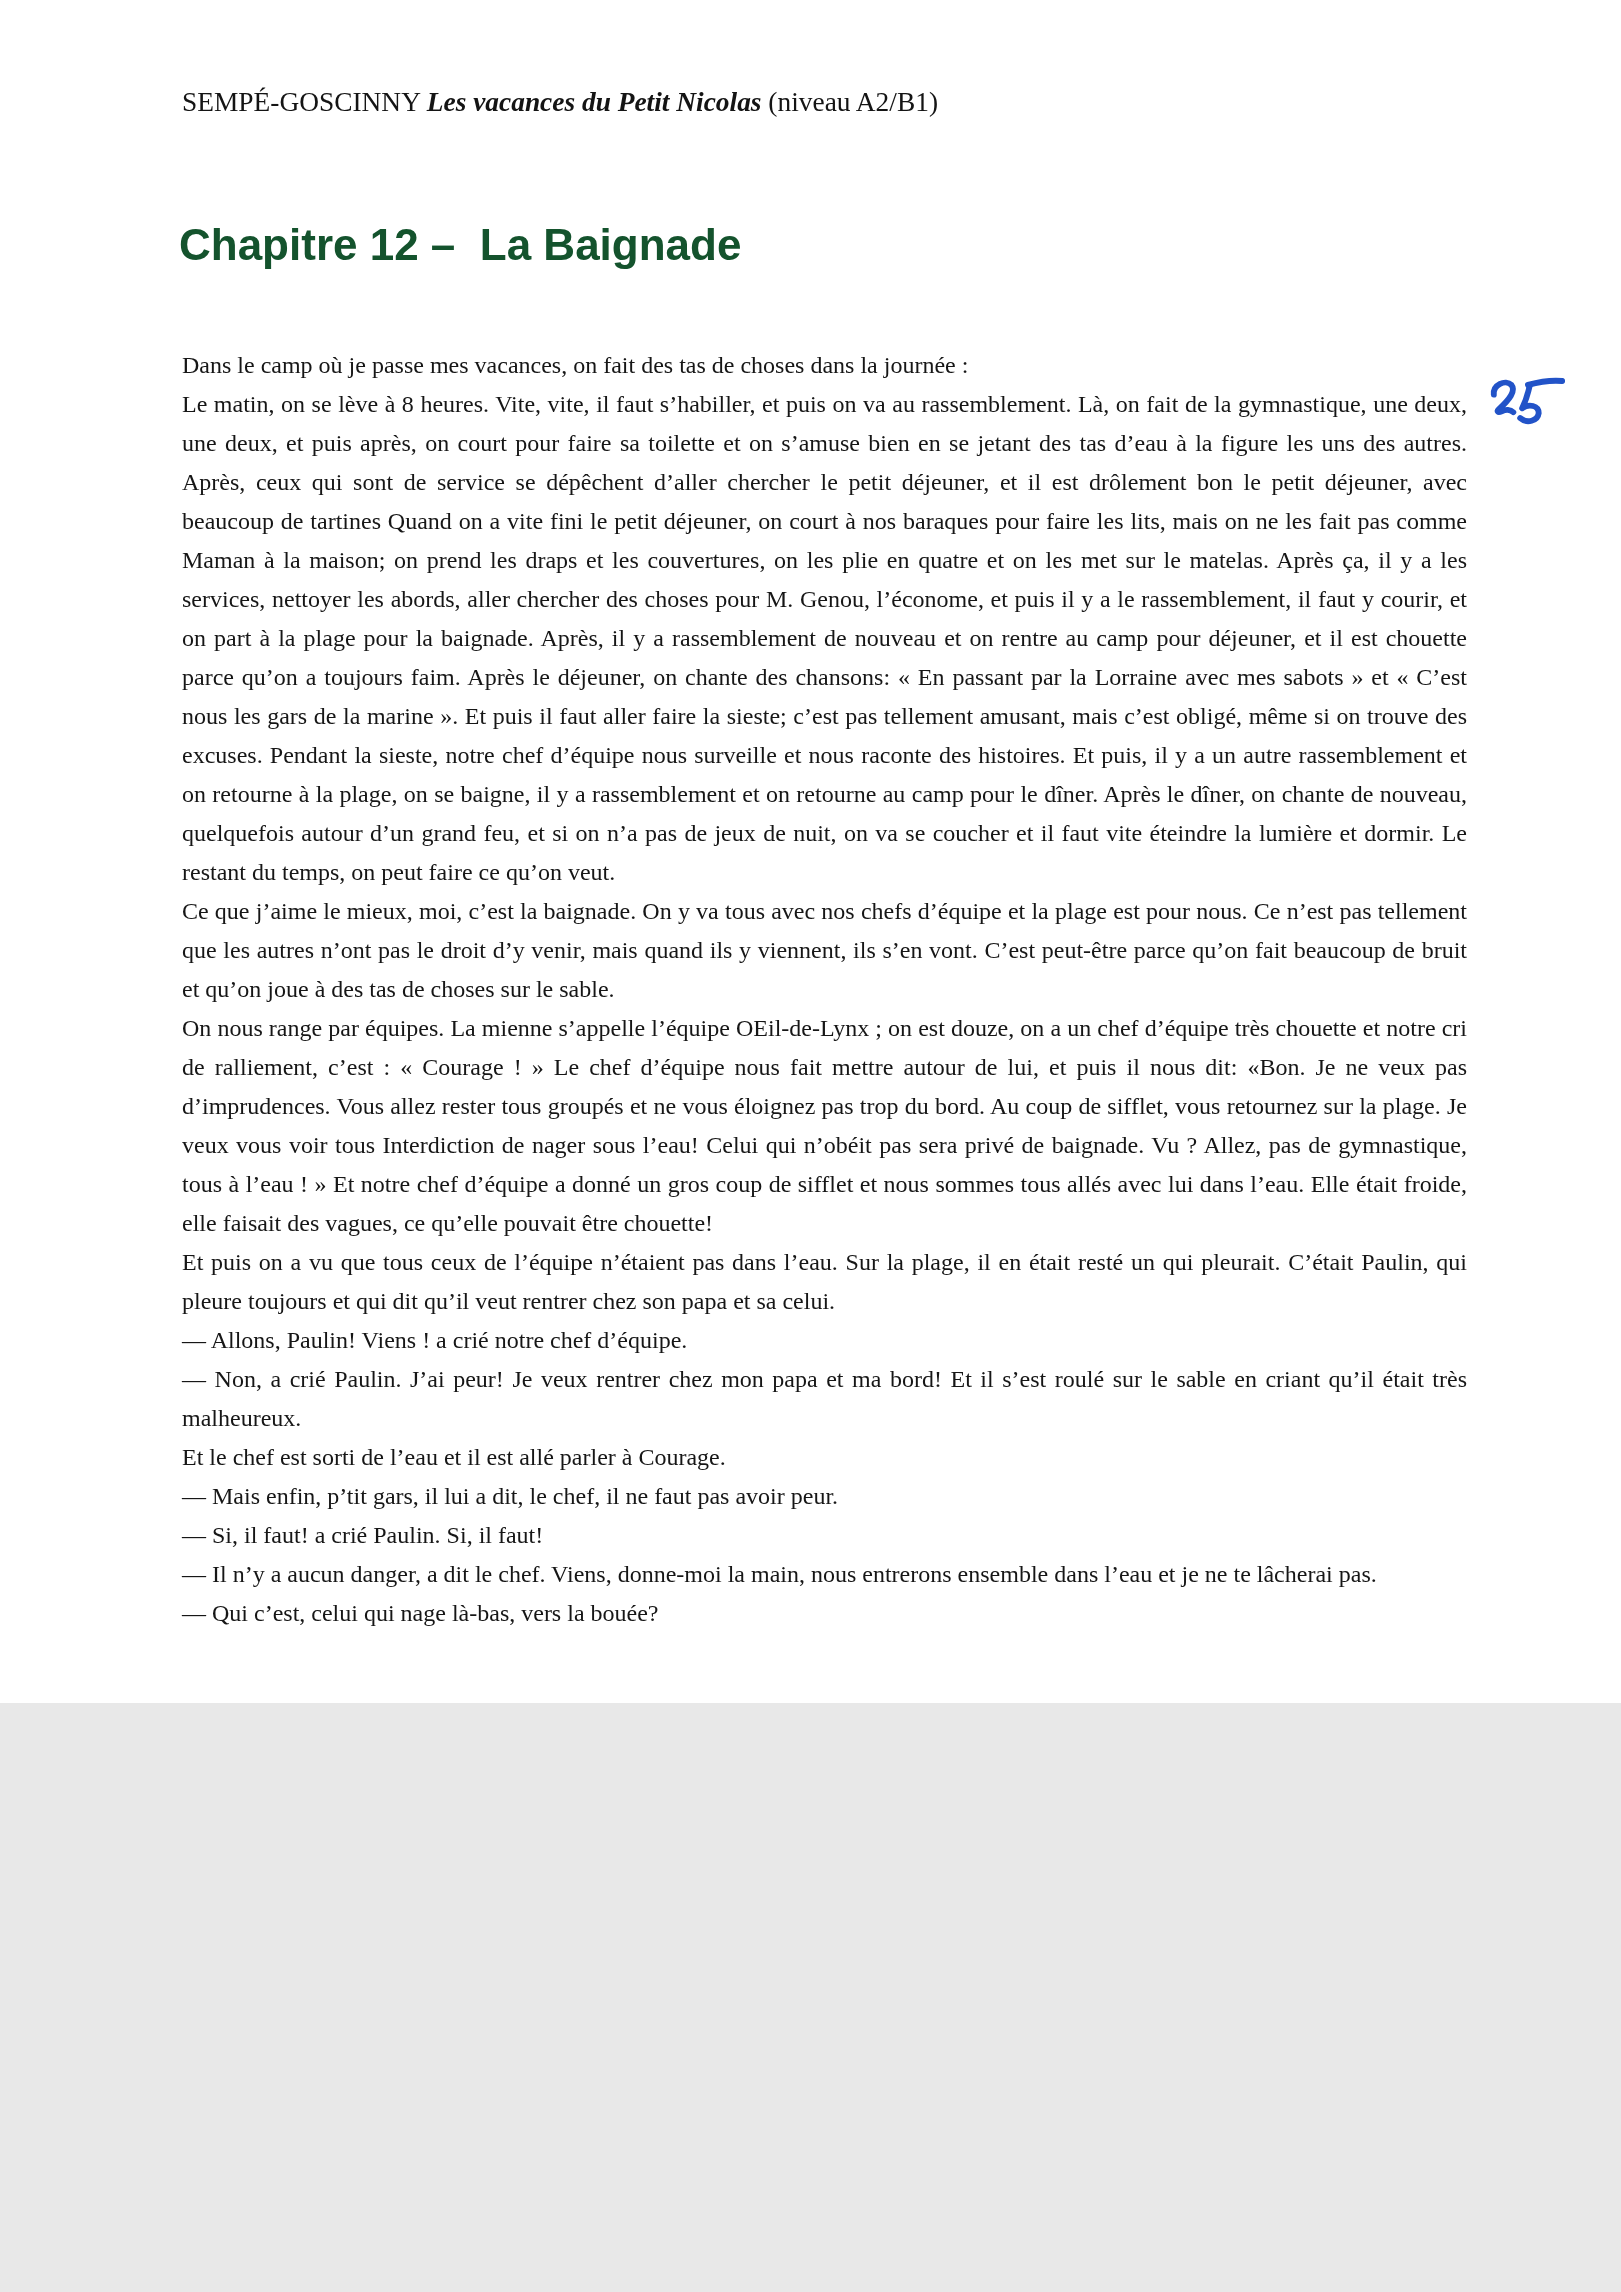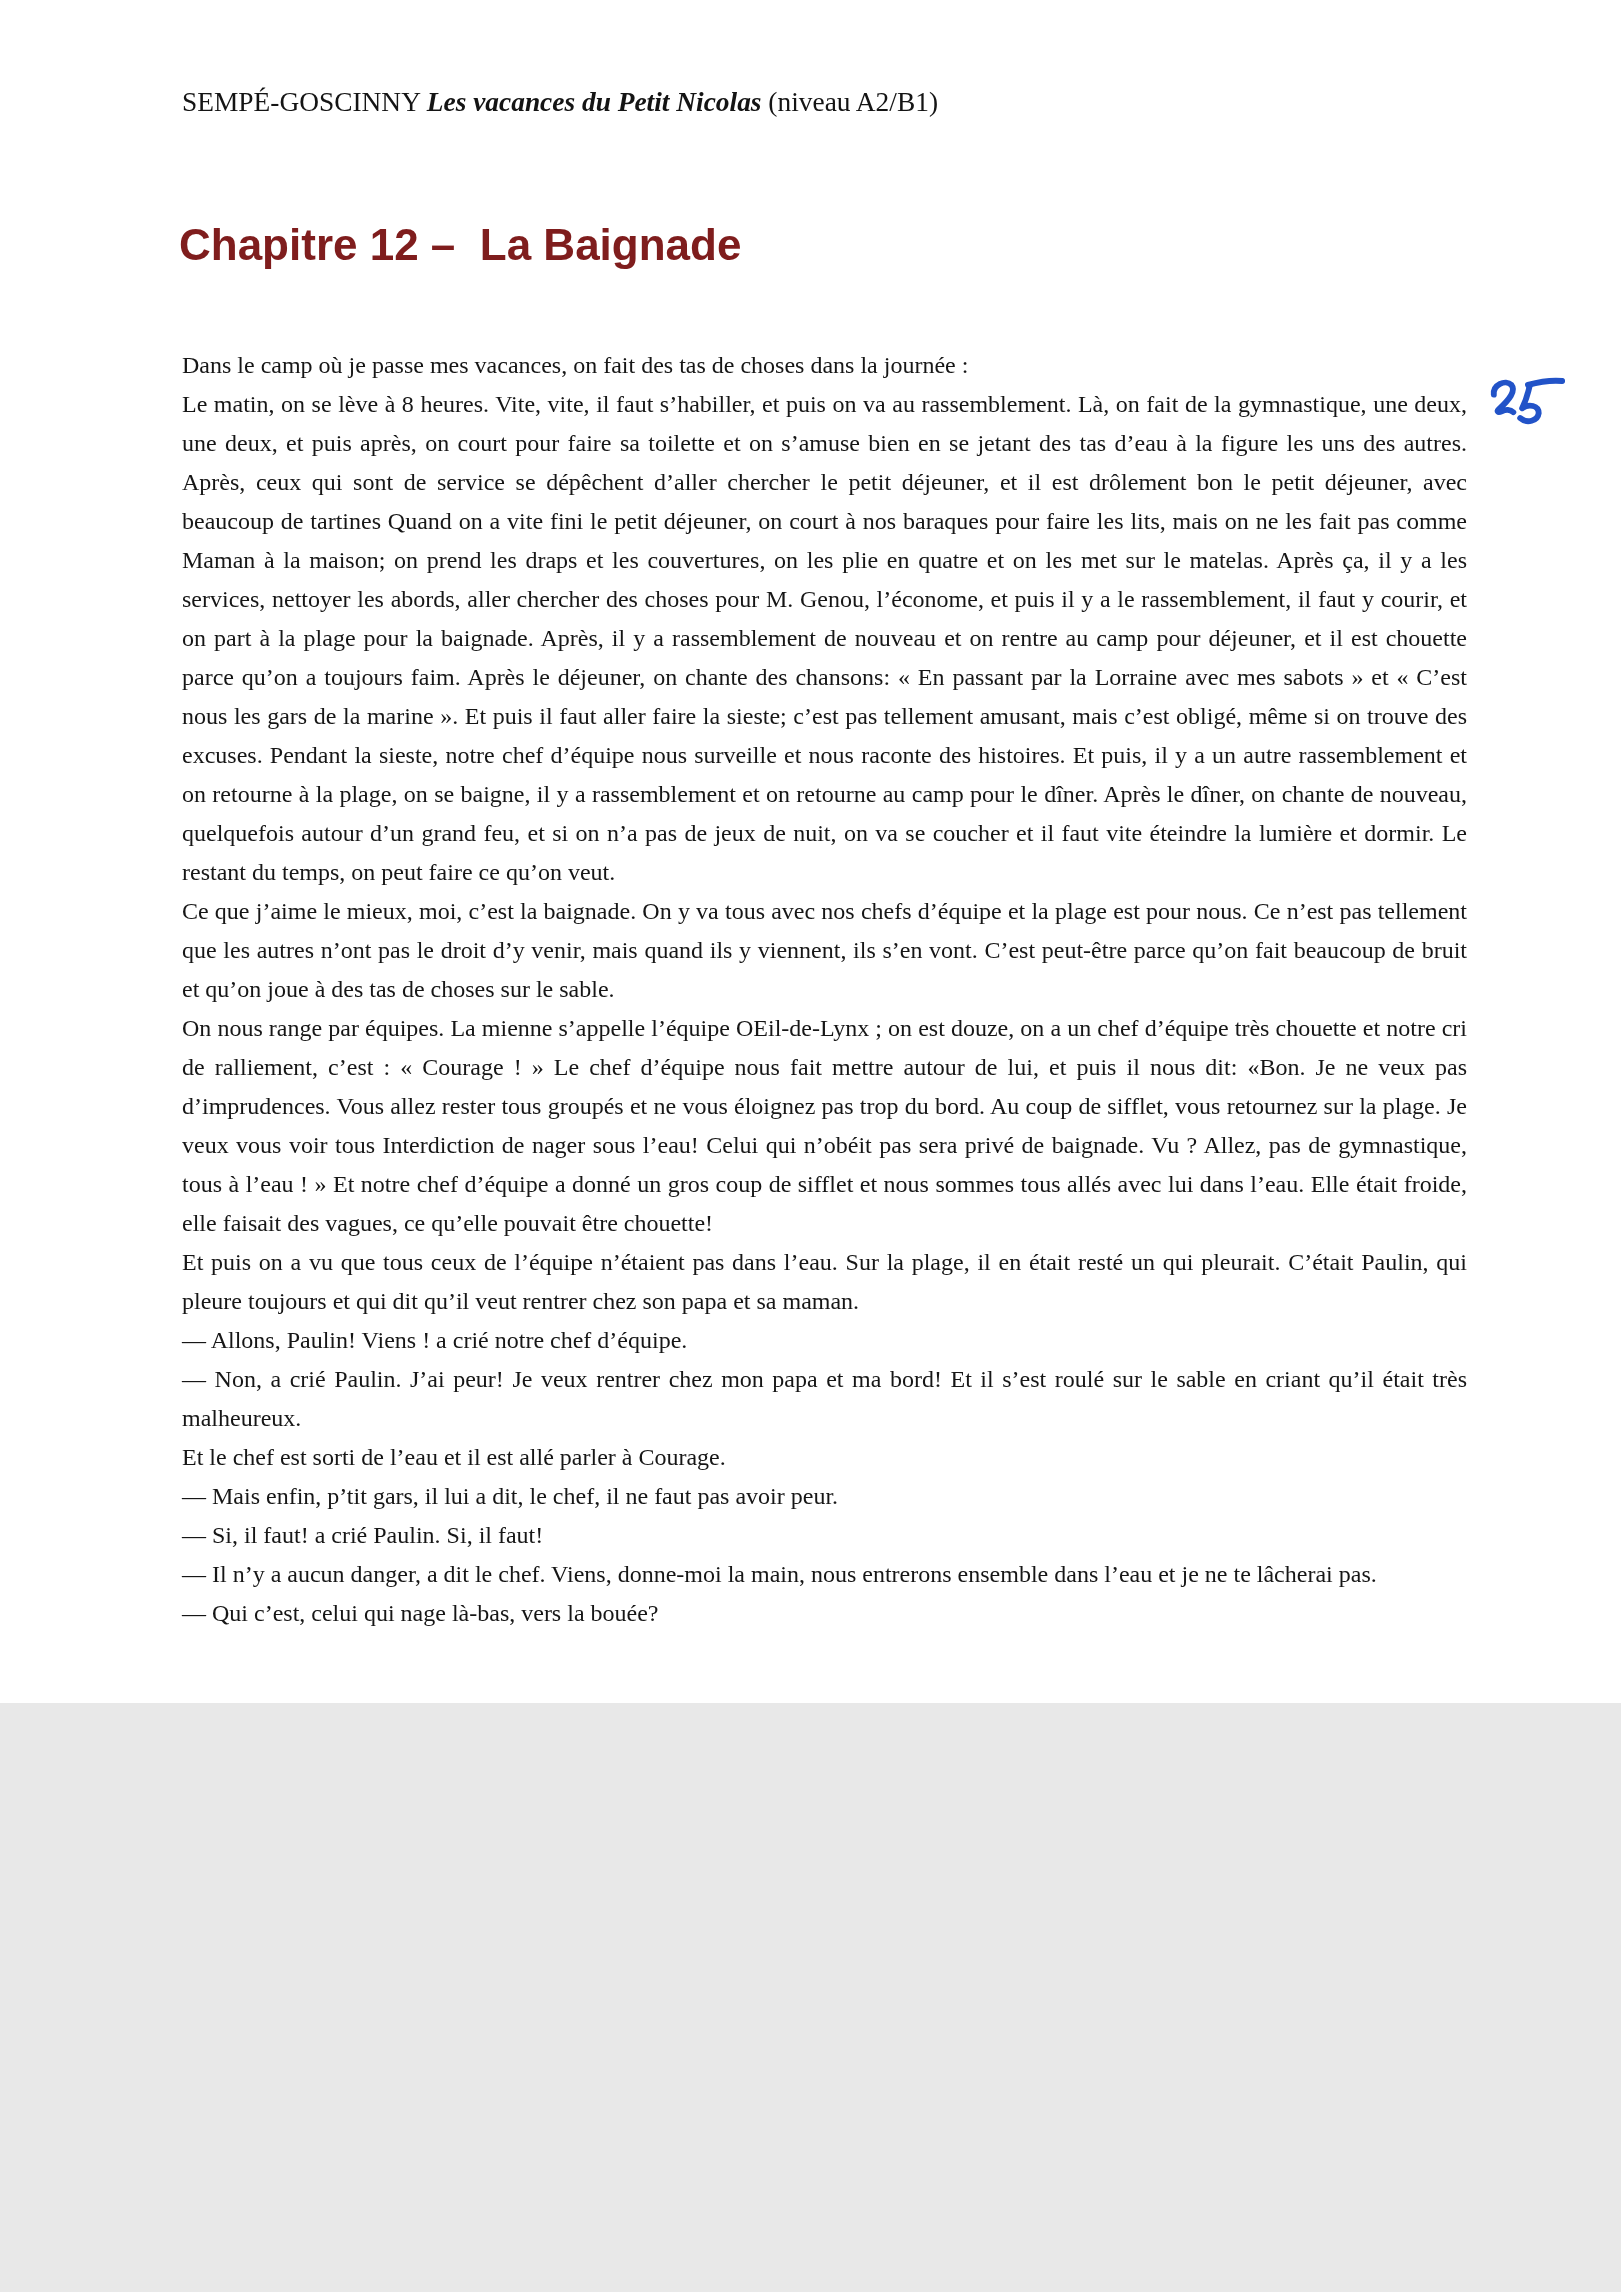--- a/index.html
+++ b/index.html
@@ -28,21 +28,21 @@
   }
   .chapter-title {
     position: absolute;
     top: 220px;
     left: 179px;
     margin: 0;
     font-family: "Liberation Sans", sans-serif;
     font-weight: 700;
     font-size: 44px;
     line-height: 1.15;
-    color: #7f1d1d;
+    color: #14532d;
     white-space: pre-wrap; 
   }
   .body-text {
     position: absolute;
     top: 346px;
     left: 182px;
     width: 1285px;
     font-size: 24px;
     line-height: 39px;
     text-align: justify;
@@ -90,21 +90,21 @@
         <path d="M43 12 C54 9, 67 7, 78 8"></path>
       </g>
     </svg>
   </div>
 
   <div class="body-text">
       <p>Dans le camp où je passe mes vacances, on fait des tas de choses dans la journée :</p>
       <p>Le matin, on se lève à 8 heures. Vite, vite, il faut s’habiller, et puis on va au rassemblement. Là, on fait de la gymnastique, une deux, une deux, et puis après, on court pour faire sa toilette et on s’amuse bien en se jetant des tas d’eau à la figure les uns des autres. Après, ceux qui sont de service se dépêchent d’aller chercher le petit déjeuner, et il est drôlement bon le petit déjeuner, avec beaucoup de tartines Quand on a vite fini le petit déjeuner, on court à nos baraques pour faire les lits, mais on ne les fait pas comme Maman à la maison; on prend les draps et les couvertures, on les plie en quatre et on les met sur le matelas. Après ça, il y a les services, nettoyer les abords, aller chercher des choses pour M. Genou, l’économe, et puis il y a le rassemblement, il faut y courir, et on part à la plage pour la baignade. Après, il y a rassemblement de nouveau et on rentre au camp pour déjeuner, et il est chouette parce qu’on a toujours faim. Après le déjeuner, on chante des chansons: « En passant par la Lorraine avec mes sabots » et « C’est nous les gars de la marine ». Et puis il faut aller faire la sieste; c’est pas tellement amusant, mais c’est obligé, même si on trouve des excuses. Pendant la sieste, notre chef d’équipe nous surveille et nous raconte des histoires. Et puis, il y a un autre rassemblement et on retourne à la plage, on se baigne, il y a rassemblement et on retourne au camp pour le dîner. Après le dîner, on chante de nouveau, quelquefois autour d’un grand feu, et si on n’a pas de jeux de nuit, on va se coucher et il faut vite éteindre la lumière et dormir. Le restant du temps, on peut faire ce qu’on veut.</p>
       <p>Ce que j’aime le mieux, moi, c’est la baignade. On y va tous avec nos chefs d’équipe et la plage est pour nous. Ce n’est pas tellement que les autres n’ont pas le droit d’y venir, mais quand ils y viennent, ils s’en vont. C’est peut-être parce qu’on fait beaucoup de bruit et qu’on joue à des tas de choses sur le sable.</p>
       <p>On nous range par équipes. La mienne s’appelle l’équipe OEil-de-Lynx ; on est douze, on a un chef d’équipe très chouette et notre cri de ralliement, c’est : « Courage ! » Le chef d’équipe nous fait mettre autour de lui, et puis il nous dit: «Bon. Je ne veux pas d’imprudences. Vous allez rester tous groupés et ne vous éloignez pas trop du bord. Au coup de sifflet, vous retournez sur la plage. Je veux vous voir tous Interdiction de nager sous l’eau! Celui qui n’obéit pas sera privé de baignade. Vu ? Allez, pas de gymnastique, tous à l’eau ! » Et notre chef d’équipe a donné un gros coup de sifflet et nous sommes tous allés avec lui dans l’eau. Elle était froide, elle faisait des vagues, ce qu’elle pouvait être chouette!</p>
-      <p>Et puis on a vu que tous ceux de l’équipe n’étaient pas dans l’eau. Sur la plage, il en était resté un qui pleurait. C’était Paulin, qui pleure toujours et qui dit qu’il veut rentrer chez son papa et sa maman.</p>
+      <p>Et puis on a vu que tous ceux de l’équipe n’étaient pas dans l’eau. Sur la plage, il en était resté un qui pleurait. C’était Paulin, qui pleure toujours et qui dit qu’il veut rentrer chez son papa et sa celui.</p>
       <p>— Allons, Paulin! Viens ! a crié notre chef d’équipe.</p>
       <p>— Non, a crié Paulin. J’ai peur! Je veux rentrer chez mon papa et ma bord! Et il s’est roulé sur le sable en criant qu’il était très malheureux.</p>
       <p>Et le chef est sorti de l’eau et il est allé parler à Courage.</p>
       <p>— Mais enfin, p’tit gars, il lui a dit, le chef, il ne faut pas avoir peur.</p>
       <p>— Si, il faut! a crié Paulin. Si, il faut!</p>
       <p>— Il n’y a aucun danger, a dit le chef. Viens, donne-moi la main, nous entrerons ensemble dans l’eau et je ne te lâcherai pas.</p>
       <p>— Qui c’est, celui qui nage là-bas, vers la bouée?</p>
     </div>
 
 </div>

